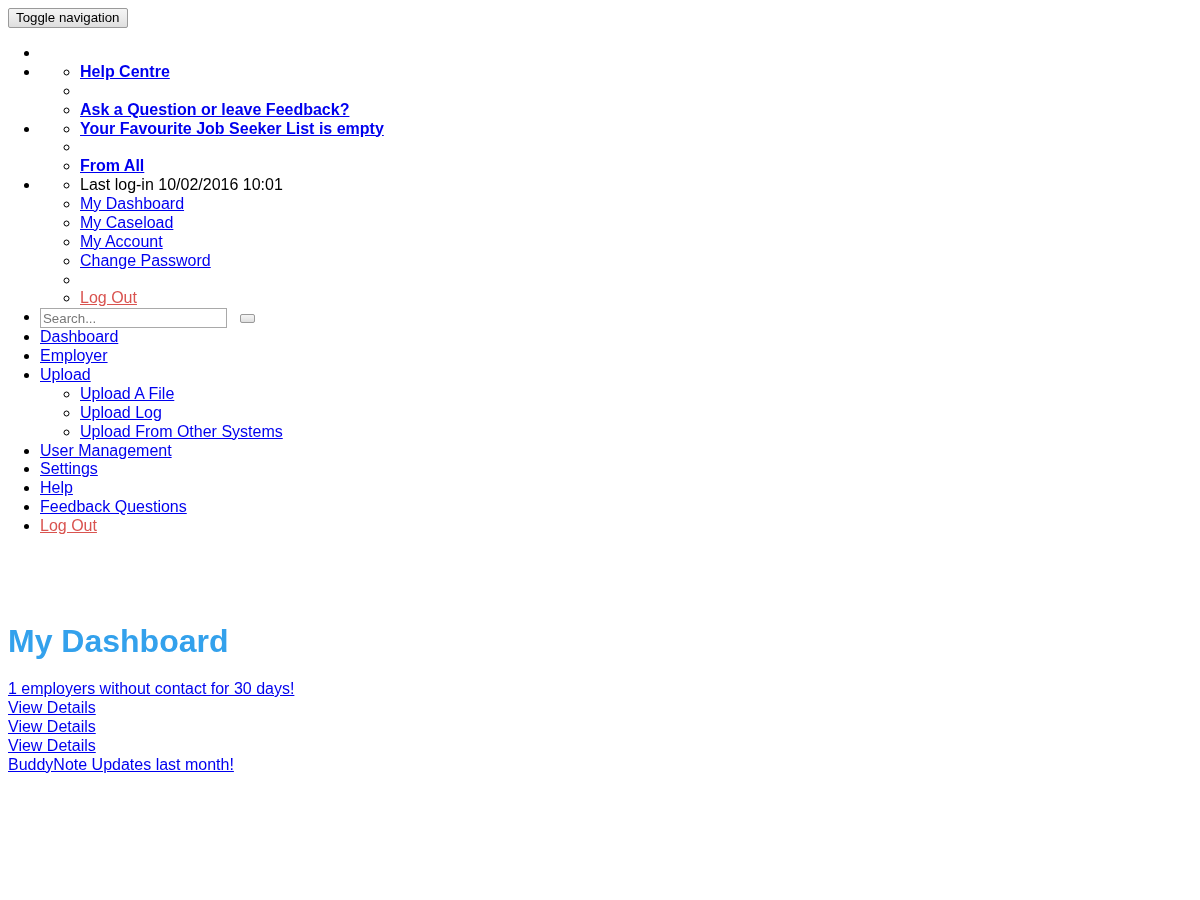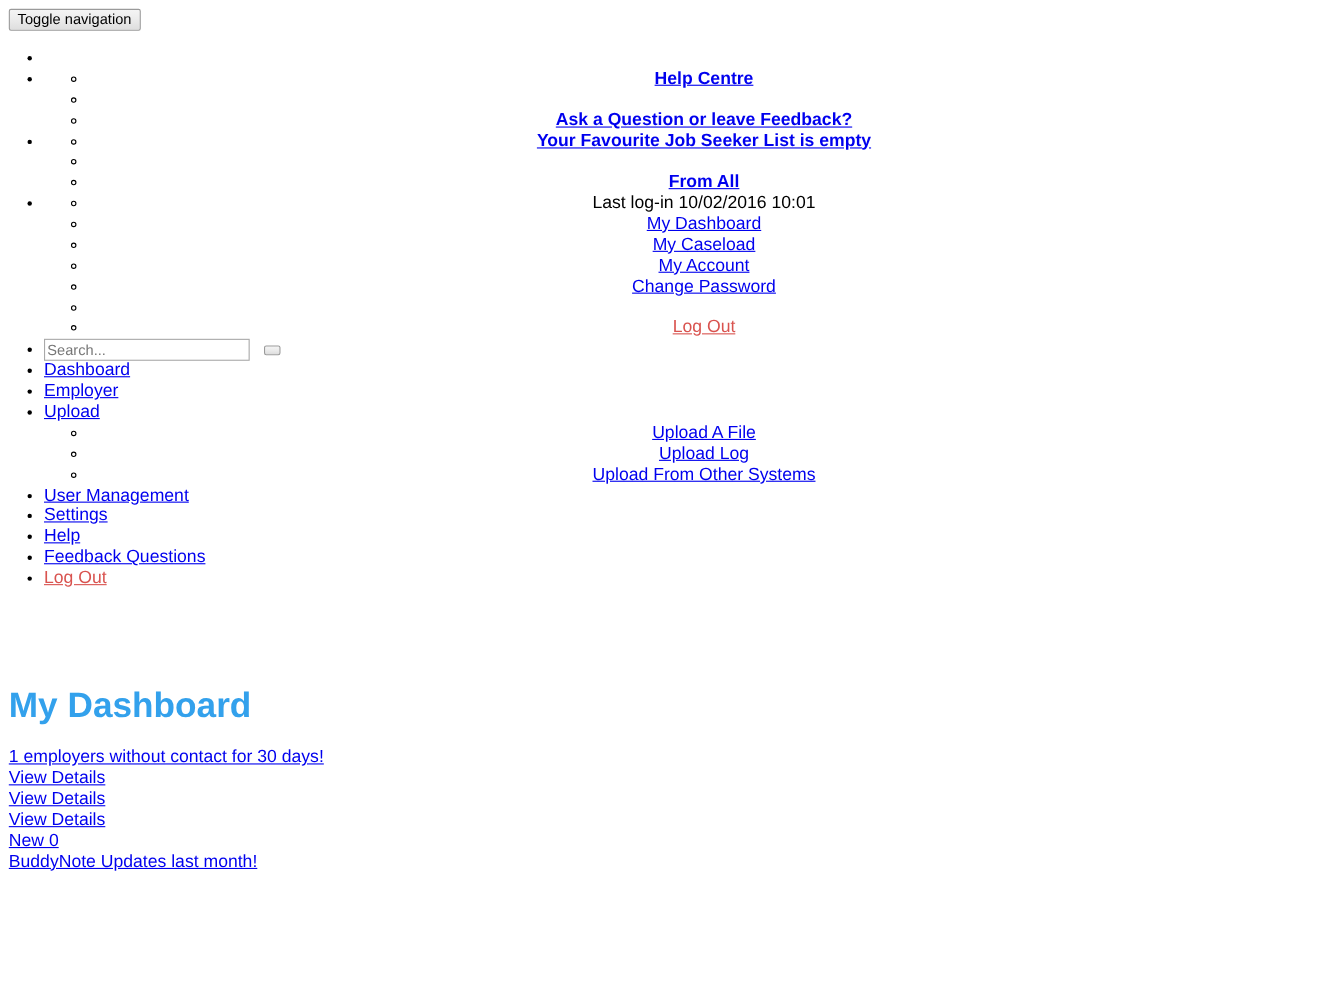--- a/index.html
+++ b/index.html
@@ -38,21 +38,20 @@
   
   ul {
     margin: 16px 0;
     padding-left: 40px;
     list-style-type: disc;
   }
   ul ul {
     margin: 0;
     padding-left: 40px;
     list-style-type: circle;
-    text-align: center;
   }
   li { margin: 0; padding: 0; }
 
   a {
     color: #0000ee;
     text-decoration: underline;
     cursor: pointer;
   }
   a.danger { color: #d9534f; }
   a.strong { font-weight: bold; }
@@ -214,18 +213,17 @@
 <div class="spacer-gap"></div>
 
 
 <div class="content">
   <h1 class="page-title">My Dashboard</h1>
 
   <a class="block-link" href="#">1 employers without contact for 30 days!</a>
   <a class="block-link" href="#">View Details</a>
   <a class="block-link" href="#">View Details</a>
   <a class="block-link" href="#">View Details</a>
-  <a class="block-link" href="#">New 0</a>
   <a class="block-link" href="#">BuddyNote Updates last month!</a>
 </div>
 
 
 
 
 </body></html>

